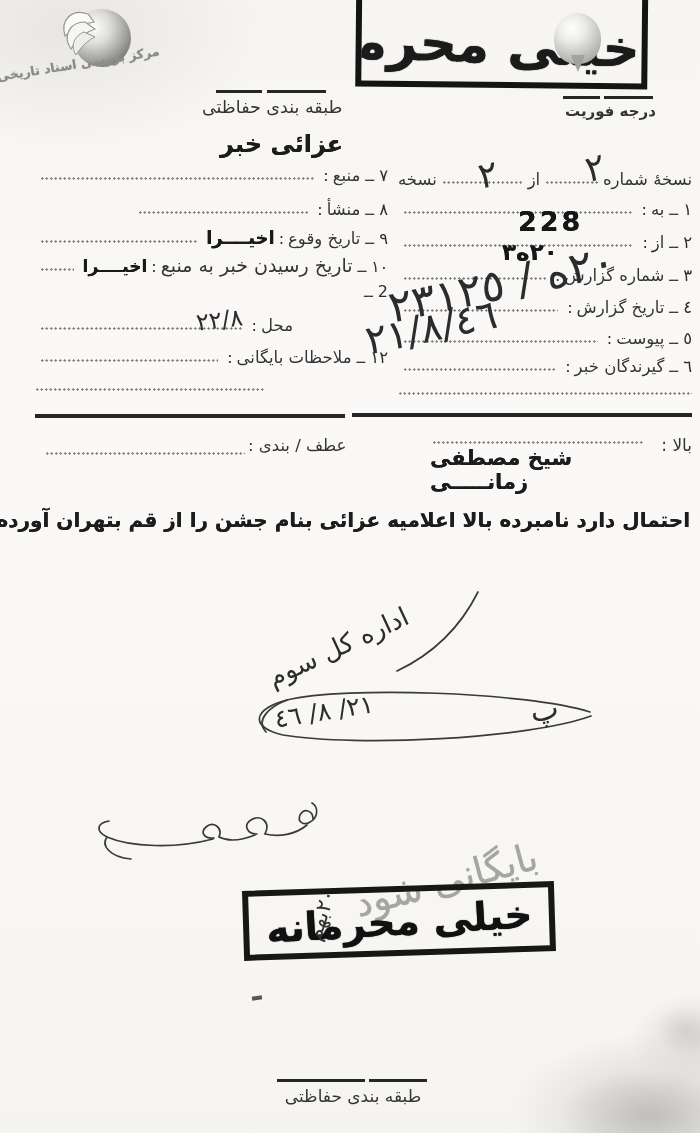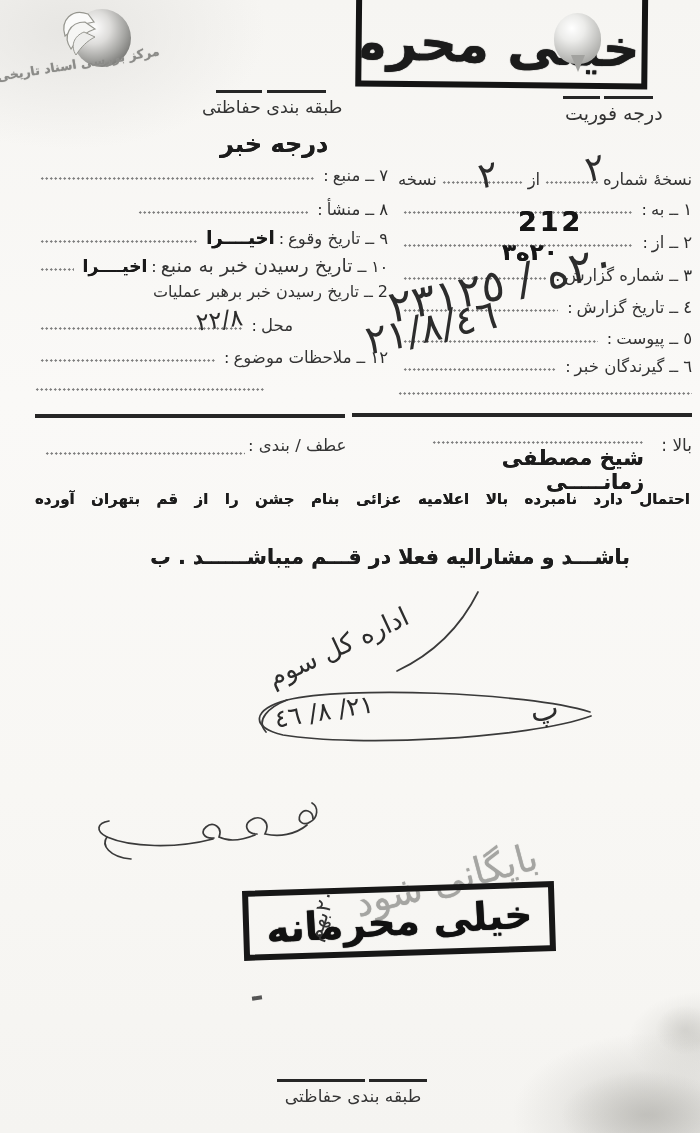--- a/index.html
+++ b/index.html
@@ -89,23 +89,23 @@
     <span class="stamp-top-text">خیلی محرمانه</span>
   </div>
   <div class="balloon"></div>
 
   <div class="rule" style="left:216px;top:90px;width:46px;height:3px;"></div>
   <div class="rule" style="left:267px;top:90px;width:59px;height:3px;"></div>
   <div class="abs rtl lbl" style="left:202px;top:97px;font-size:17.5px;">طبقه بندی حفاظتی</div>
 
   <div class="rule" style="left:563px;top:96px;width:37px;height:2.5px;"></div>
   <div class="rule" style="left:604px;top:96px;width:49px;height:2.5px;"></div>
-  <div class="abs rtl lbl" style="left:565px;top:102px;font-size:19px;">درجه فوریت</div>
-
-  <div class="abs rtl bold" style="left:220px;top:130px;font-size:24px;letter-spacing:1px;">درجه خبر</div>
+  <div class="abs rtl lbl" style="left:565px;top:102px;font-size:15px;font-weight:bold;">درجه فوریت</div>
+
+  <div class="abs rtl bold" style="left:220px;top:130px;font-size:24px;letter-spacing:1px;">عزائی خبر</div>
 
   <div class="frow" style="left:398px;right:8px;top:170px;">
     <span class="lbl">نسخهٔ شماره</span>
     <span class="dots" style="flex:0.75"></span>
     <span class="lbl">از</span>
     <span class="dots" style="flex:1.15"></span>
     <span class="lbl">نسخه</span>
   </div>
   <span class="abs hand" style="left:585px;top:147px;font-size:36px;transform:rotate(-18deg) skewX(-8deg);">٢</span>
   <span class="abs hand" style="left:478px;top:154px;font-size:36px;transform:rotate(-14deg) skewX(-6deg);">٢</span>
@@ -147,21 +147,21 @@
   </div>
   <div class="frow" style="left:398px;right:8px;top:357px;">
     <span class="fnum">٦</span>
     <span class="fdash">ــ</span>
     <span class="lbl">گیرندگان خبر</span>
     <span class="fcolon">:</span>
     <span class="dots"></span>
   </div>
   <div class="dotline" style="left:398px;right:8px;top:392px;"></div>
 
-  <span class="typedval" style="left:518px;top:206px;font-size:27px;letter-spacing:3px;">212</span>
+  <span class="typedval" style="left:518px;top:206px;font-size:27px;letter-spacing:3px;">228</span>
   <span class="typedval" style="left:502px;top:239px;font-size:23px;letter-spacing:1px;">٢٠ه٣</span>
 
   <span class="abs rtl hand" style="left:386px;top:258px;font-size:44px;transform:rotate(-12deg) skewX(-4deg);letter-spacing:1px;z-index:3;">٢٠ه / ٢٣١٢٥</span>
   <span class="abs rtl hand" style="left:364px;top:304px;font-size:40px;transform:rotate(-12deg) skewX(-4deg);letter-spacing:4px;z-index:3;">٢١/٨/٤٦</span>
 
   <div class="frow" style="left:35px;right:312px;top:166px;">
     <span class="fnum">٧</span>
     <span class="fdash">ــ</span>
     <span class="lbl">منبع</span>
     <span class="fcolon">:</span>
@@ -186,48 +186,46 @@
     <span class="fnum" style="font-size:15.5px">١٠</span>
     <span class="fdash">ــ</span>
     <span class="lbl" style="font-size:19px">تاریخ رسیدن خبر به منبع</span>
     <span class="fcolon">:</span>
     <span class="fval" style="font-size:17px">اخیــــرا</span>
     <span class="dots"></span>
   </div>
   <div class="frow" style="left:35px;right:312px;top:282px;">
     <span class="fnum" style="font-size:16px">2</span>
     <span class="fdash">ــ</span>
-    <span class="lbl" style="font-size:16px">تاریخ رسیدن خبر برهبر عملیات</span>
   </div>
   <div class="frow" style="left:35px;right:312px;top:316px;padding-right:95px;">
     <span class="lbl">محل</span>
     <span class="fcolon">:</span>
     <span class="dots"></span>
   </div>
   <span class="abs rtl hand" style="left:196px;top:306px;font-size:24px;transform:rotate(-7deg);letter-spacing:2px;z-index:3;">٢٢/٨</span>
   <div class="frow" style="left:35px;right:312px;top:348px;">
     <span class="fnum">١٢</span>
     <span class="fdash">ــ</span>
-    <span class="lbl">ملاحظات موضوع</span>
+    <span class="lbl">ملاحظات بایگانی</span>
     <span class="fcolon">:</span>
     <span class="dots"></span>
   </div>
   <div class="dotline" style="left:35px;width:230px;top:388px;"></div>
 
   <div class="rule" style="left:35px;top:414px;width:310px;height:3.5px;"></div>
   <div class="rule" style="left:352px;top:413px;width:340px;height:4px;"></div>
 
   <div class="abs rtl lbl" style="right:8px;top:435px;font-size:17px;">بالا :</div>
   <div class="dotline" style="left:432px;top:441px;width:212px;"></div>
-  <div class="abs rtl bold" style="left:430px;top:446px;width:214px;text-align:right;font-size:21px;">شیخ مصطفی زمانـــــی</div>
+  <div class="abs rtl bold" style="left:430px;top:446px;width:214px;text-align:left;font-size:21px;">شیخ مصطفی زمانـــــی</div>
   <div class="abs rtl lbl" style="left:248px;top:436px;font-size:16.5px;">عطف / بندی :</div>
   <div class="dotline" style="left:45px;top:452px;width:200px;"></div>
 
-  <div class="abs rtl bold" style="right:10px;top:490px;width:655px;font-size:15px;text-align:justify;text-align-last:justify;white-space:nowrap;letter-spacing:-0.2px;">احتمال دارد نامبرده بالا اعلامیه عزائی بنام جشن را از قم بتهران آورده</div>
-  <div class="abs rtl bold" style="right:70px;top:545px;font-size:20.5px;white-space:nowrap;letter-spacing:1px;">باشـــد و مشارالیه فعلا در قـــم میباشــــــد . ب</div>
+  <div class="abs rtl bold" style="right:10px;top:508px;width:655px;font-size:20px;text-align:justify;text-align-last:justify;white-space:nowrap;letter-spacing:-0.2px;">احتمال دارد نامبرده بالا اعلامیه عزائی بنام جشن را از قم بتهران آورده</div>
 
   <svg class="scribble" style="left:225px;top:580px;" width="390" height="180" viewBox="0 0 390 180">
     <path d="M 253,12 C 236,46 208,74 172,91"></path>
     <path d="M 365,132 C 300,112 120,106 62,120 C 28,129 24,147 58,155 C 132,167 302,159 366,136"></path>
     <path d="M 62,120 C 44,127 30,140 41,152"></path>
   </svg>
   <span class="abs rtl hand" style="left:262px;top:632px;font-size:26px;transform:rotate(-25deg);">اداره کل سوم</span>
   <span class="abs rtl hand" style="left:274px;top:697px;font-size:25px;transform:rotate(-9deg);letter-spacing:2px;">٢١/ ٨/ ٤٦</span>
   <span class="abs rtl hand" style="left:530px;top:692px;font-size:30px;transform:rotate(-12deg);">پ</span>
 

